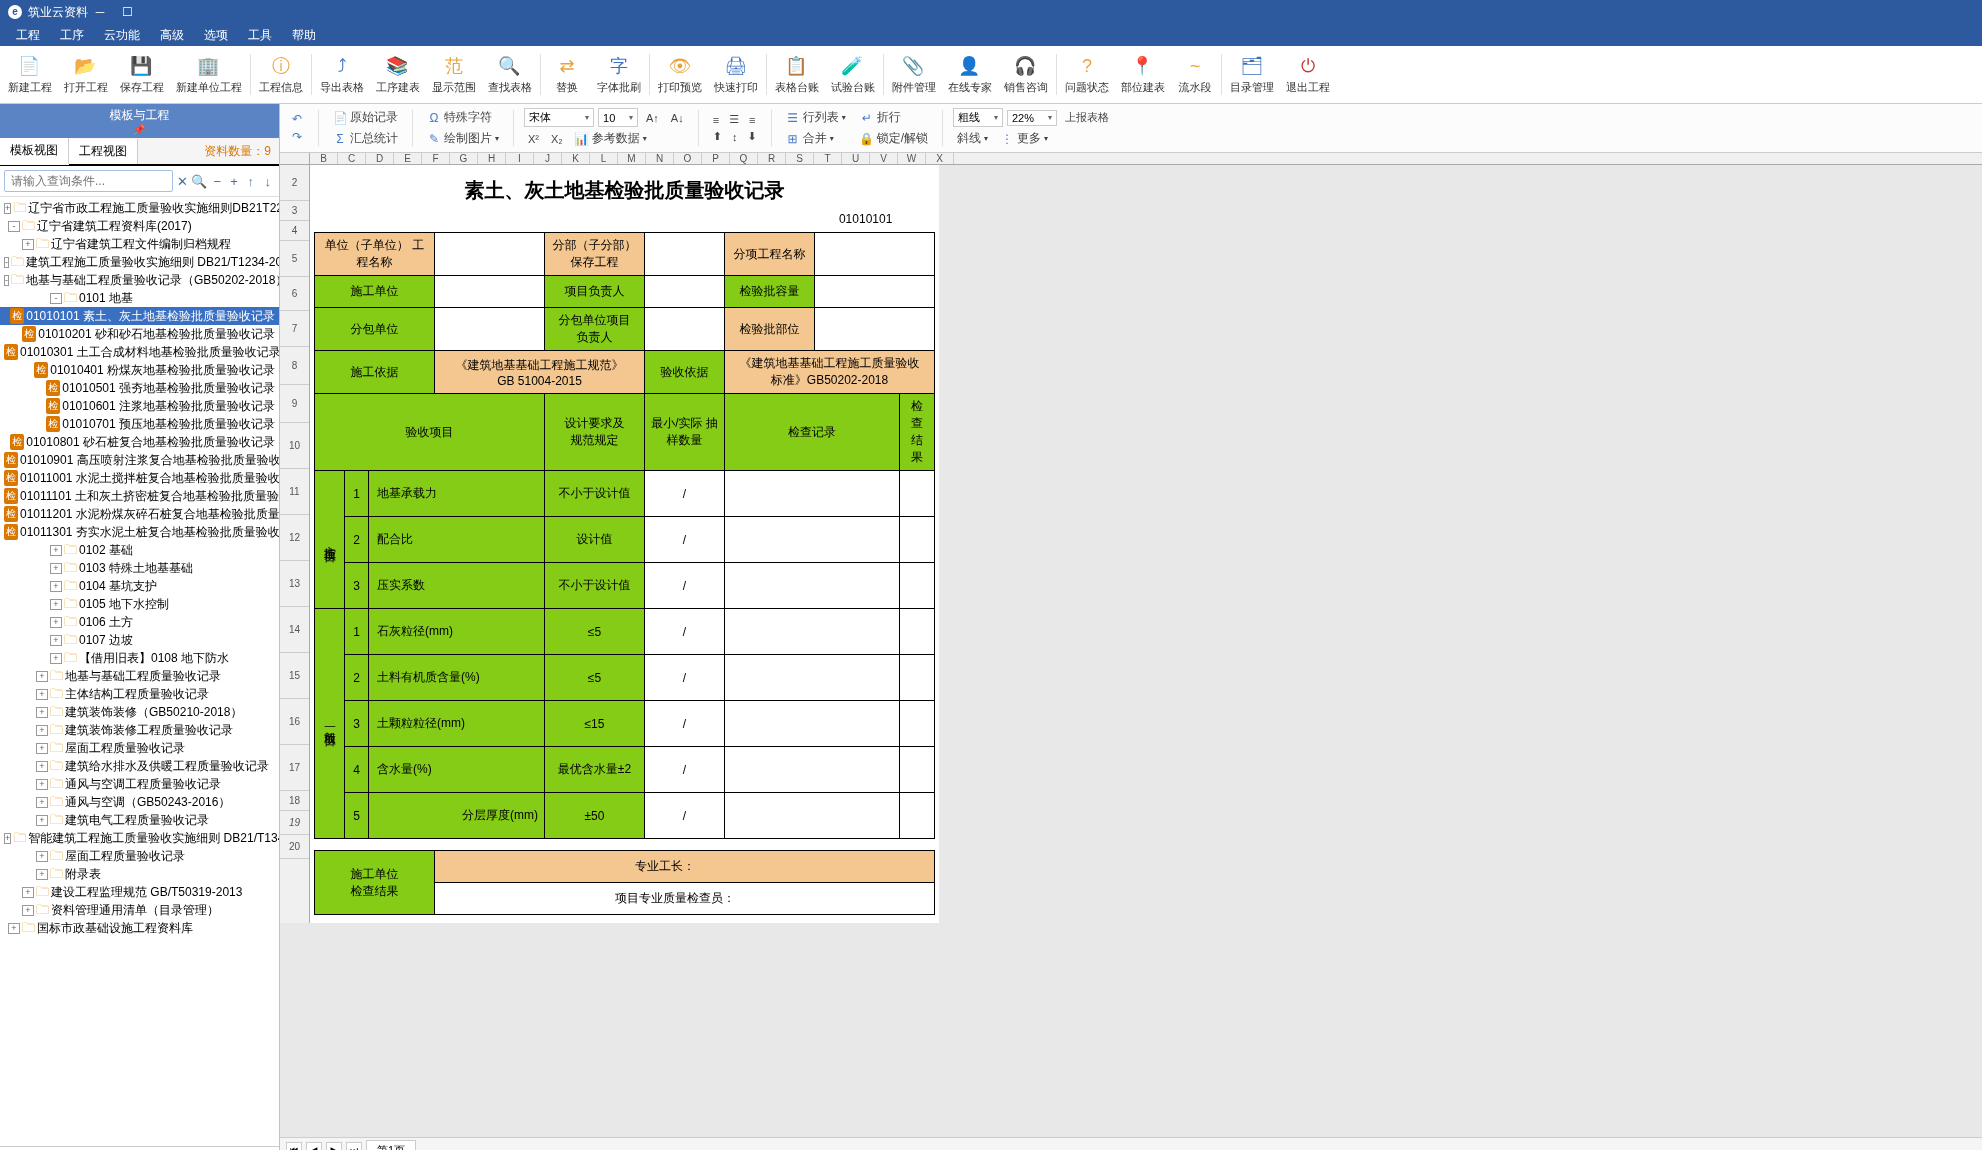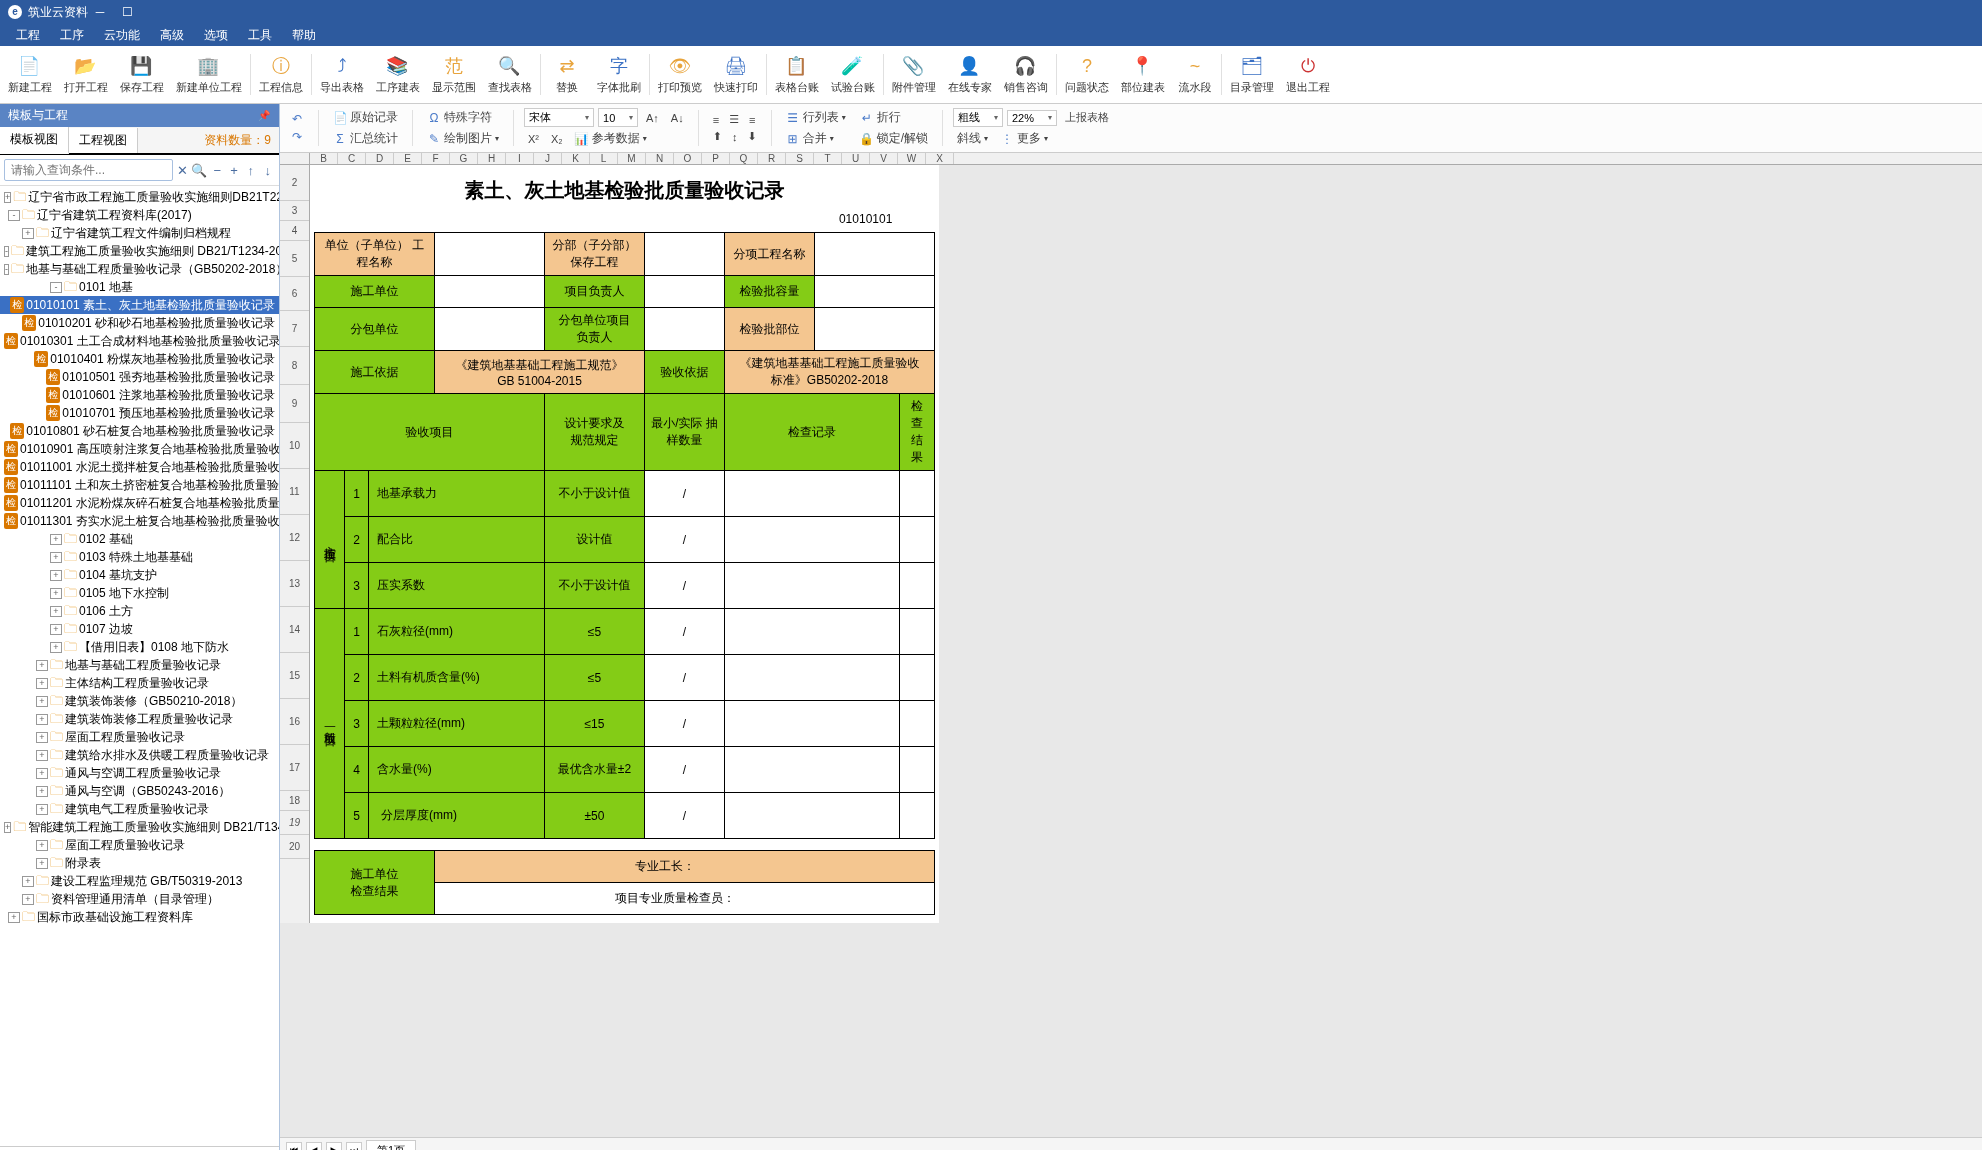--- a/index.html
+++ b/index.html
@@ -9,21 +9,21 @@
 .titlebar .title-center { flex:1; text-align:center; }
 .titlebar .win-btns span { display:inline-block; width:24px; text-align:center; cursor:pointer; }
 .menubar { background:#2d5a9e; color:#fff; height:22px; display:flex; align-items:center; padding:0 6px; }
 .menubar span { padding:0 10px; cursor:pointer; }
 .toolbar { background:#fff; border-bottom:1px solid #ccc; display:flex; padding:4px 2px; gap:0; flex-wrap:nowrap; overflow:hidden;}
 .tool-btn { display:flex; flex-direction:column; align-items:center; justify-content:center; min-width:48px; padding:4px 6px; cursor:pointer; }
 .tool-ico { width:24px; height:24px; display:flex; align-items:center; justify-content:center; font-size:18px; }
 .tool-lbl { font-size:11px; color:#333; margin-top:2px; white-space:nowrap;}
 .main { display:flex; height:calc(100vh - 92px); }
 .left-panel { width:280px; background:#fff; border-right:1px solid #b0c4de; display:flex; flex-direction:column; }
-.panel-hdr { background:#5a84c4; color:#fff; padding:3px 8px; display:flex; justify-content:space-between; align-items:center;}
+.panel-hdr { background:#5a84c4; color:#fff; padding:3px 8px; display:flex; justify-content:space-between; align-items:center;flex-direction:column;}
 .panel-hdr .pin { font-size:10px; cursor:pointer;}
 .tab-row { display:flex; border-bottom:2px solid #000000; background:#f5f5f5; align-items:center;}
 .tab { padding:4px 10px; border-right:1px solid #ccc; cursor:pointer; background:#fff;}
 .tab.active { background:#fff; border-bottom:2px solid #fff; margin-bottom:-1px;}
 .tab-count { margin-left:auto; padding:0 8px; color:#d97700;}
 .search-row { display:flex; padding:4px; gap:2px; border-bottom:1px solid #ddd; align-items:center;}
 .search-row input { flex:1; border:1px solid #a8c0e0; padding:3px 6px; color:#888; border-radius:2px;}
 .search-row .ico-btn { width:20px; height:20px; display:flex; align-items:center; justify-content:center; cursor:pointer; color:#4a6da0; font-size:13px;}
 .tree { flex:1; overflow:auto; padding:2px 0; }
 .tree-node { display:flex; align-items:center; padding:1px 4px; white-space:nowrap; cursor:pointer; line-height:16px;}
@@ -730,21 +730,21 @@
                 <tr>
                   <td class="hdr tall" style="width:24px">4</td>
                   <td class="hdr tall" colspan="2" style="text-align:left;padding-left:8px">含水量(%)</td>
                   <td class="hdr tall">最优含水量±2</td>
                   <td class="val tall">/</td>
                   <td class="val tall" colspan="2"></td>
                   <td class="val tall"></td>
                 </tr>
                 <tr>
                   <td class="hdr tall" style="width:24px">5</td>
-                  <td class="hdr tall" colspan="2" style="text-align:left;padding-left:12px">分层厚度(mm)</td>
+                  <td class="hdr tall" colspan="2" style="text-align:right;padding-left:6px">分层厚度(mm)</td>
                   <td class="hdr tall">±50</td>
                   <td class="val tall">/</td>
                   <td class="val tall" colspan="2"></td>
                   <td class="val tall"></td>
                 </tr>
               </tbody>
             <tbody>
                 <tr>
                   <td colspan="9" style="border-left:none;border-right:none;height:12px"></td>
                 </tr>

